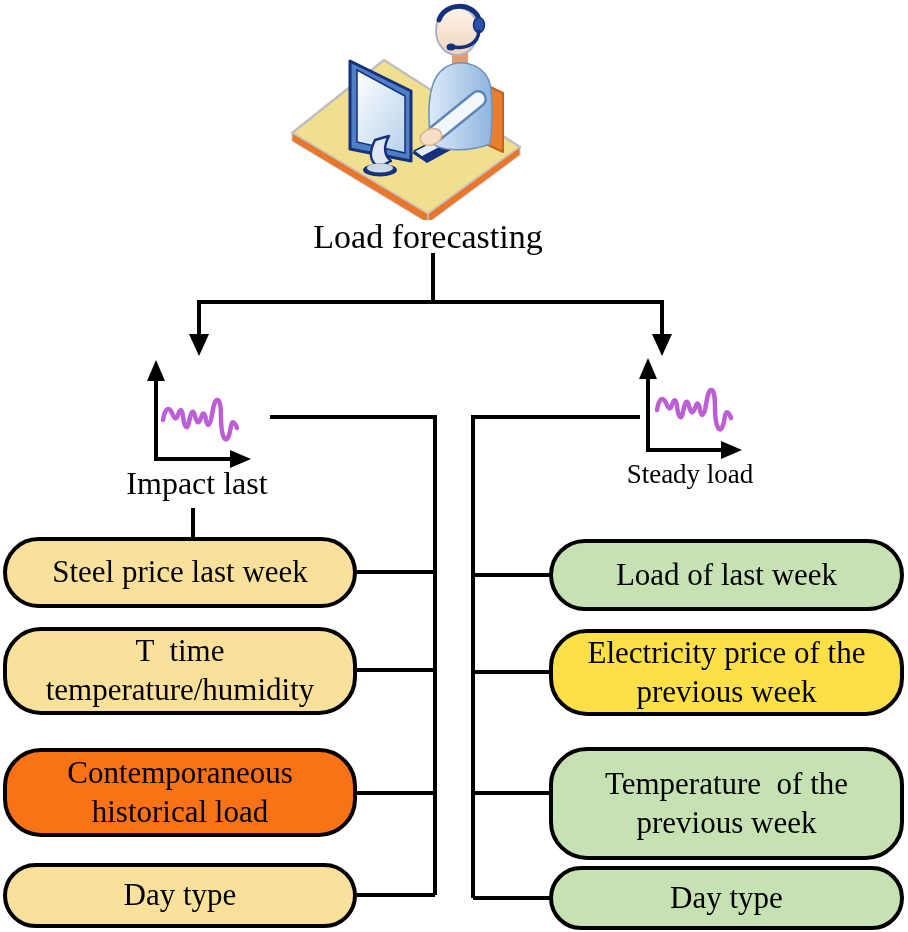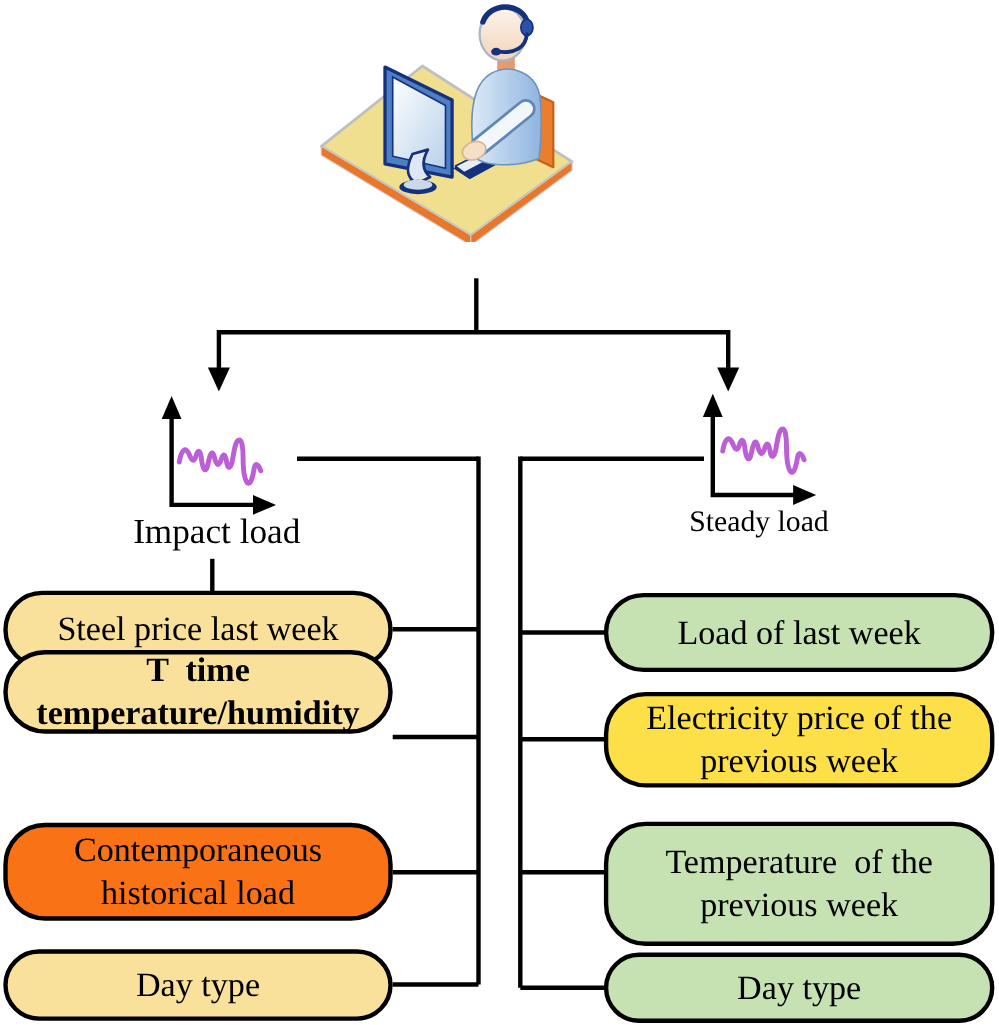--- a/index.html
+++ b/index.html
@@ -31,21 +31,21 @@
     align-items:center;
     justify-content:center;
     text-align:center;
     font-size:31px;
     line-height:1.25;
     white-space:pre-wrap;
   }
   .col-left{left:3px;width:354px;}
   .col-right{left:549px;width:355px;}
   .l1{top:537px;height:71px;}
-  .l2{top:591px;height:76px;font-weight:bold;}
+  .l2{top:627px;height:88px;}
   .l3{top:748px;height:89px;}
   .l4{top:863px;height:65px;}
   .r1{top:539px;height:72px;}
   .r2{top:629px;height:87px;}
   .r3{top:747px;height:113px;}
   .r4{top:866px;height:64px;}
 </style>
 </head>
 <body>
 
@@ -153,21 +153,22 @@
       <line x1="198" y1="99" x2="156" y2="133" stroke="#F2F7FC" stroke-width="13" stroke-linecap="round"></line>
       <ellipse cx="151" cy="137" rx="11" ry="8" fill="#F6DFC7" stroke="#D8B590" stroke-width="1.5" transform="rotate(-20 151 137)"></ellipse>
       <ellipse cx="177" cy="31" rx="21" ry="24" fill="url(#headGrad)" stroke="#A9B4C4" stroke-width="2"></ellipse>
       <path d="M159,20 C165,2 193,2 199,19" fill="none" stroke="#15317D" stroke-width="5" stroke-linecap="round"></path>
       <ellipse cx="199" cy="25" rx="5.5" ry="7.5" fill="#2B52A8" stroke="#15317D" stroke-width="1.5"></ellipse>
       <path d="M199,31 C198,43 188,49 173,47" fill="none" stroke="#15317D" stroke-width="3.5" stroke-linecap="round"></path>
       <ellipse cx="171" cy="47" rx="4.5" ry="3.5" fill="#15317D"></ellipse>
     </g>
   </svg>
 
-  <div class="label impact-label">Impact load</div>
+  <div class="label title-label">Load forecasting</div>
+  <div class="label impact-label">Impact last</div>
   <div class="label steady-label">Steady load</div>
 
   <div class="node col-left l1" style="background: rgb(250, 225, 155);">Steel price last week</div>
   <div class="node col-left l2" style="background: rgb(250, 225, 155);">T  time
 temperature/humidity</div>
   <div class="node col-left l3" style="background: #f97316;">Contemporaneous
 historical load</div>
   <div class="node col-left l4" style="background: rgb(250, 225, 155);">Day type</div>
 
   <div class="node col-right r1" style="background: rgb(198, 225, 178);">Load of last week</div>

